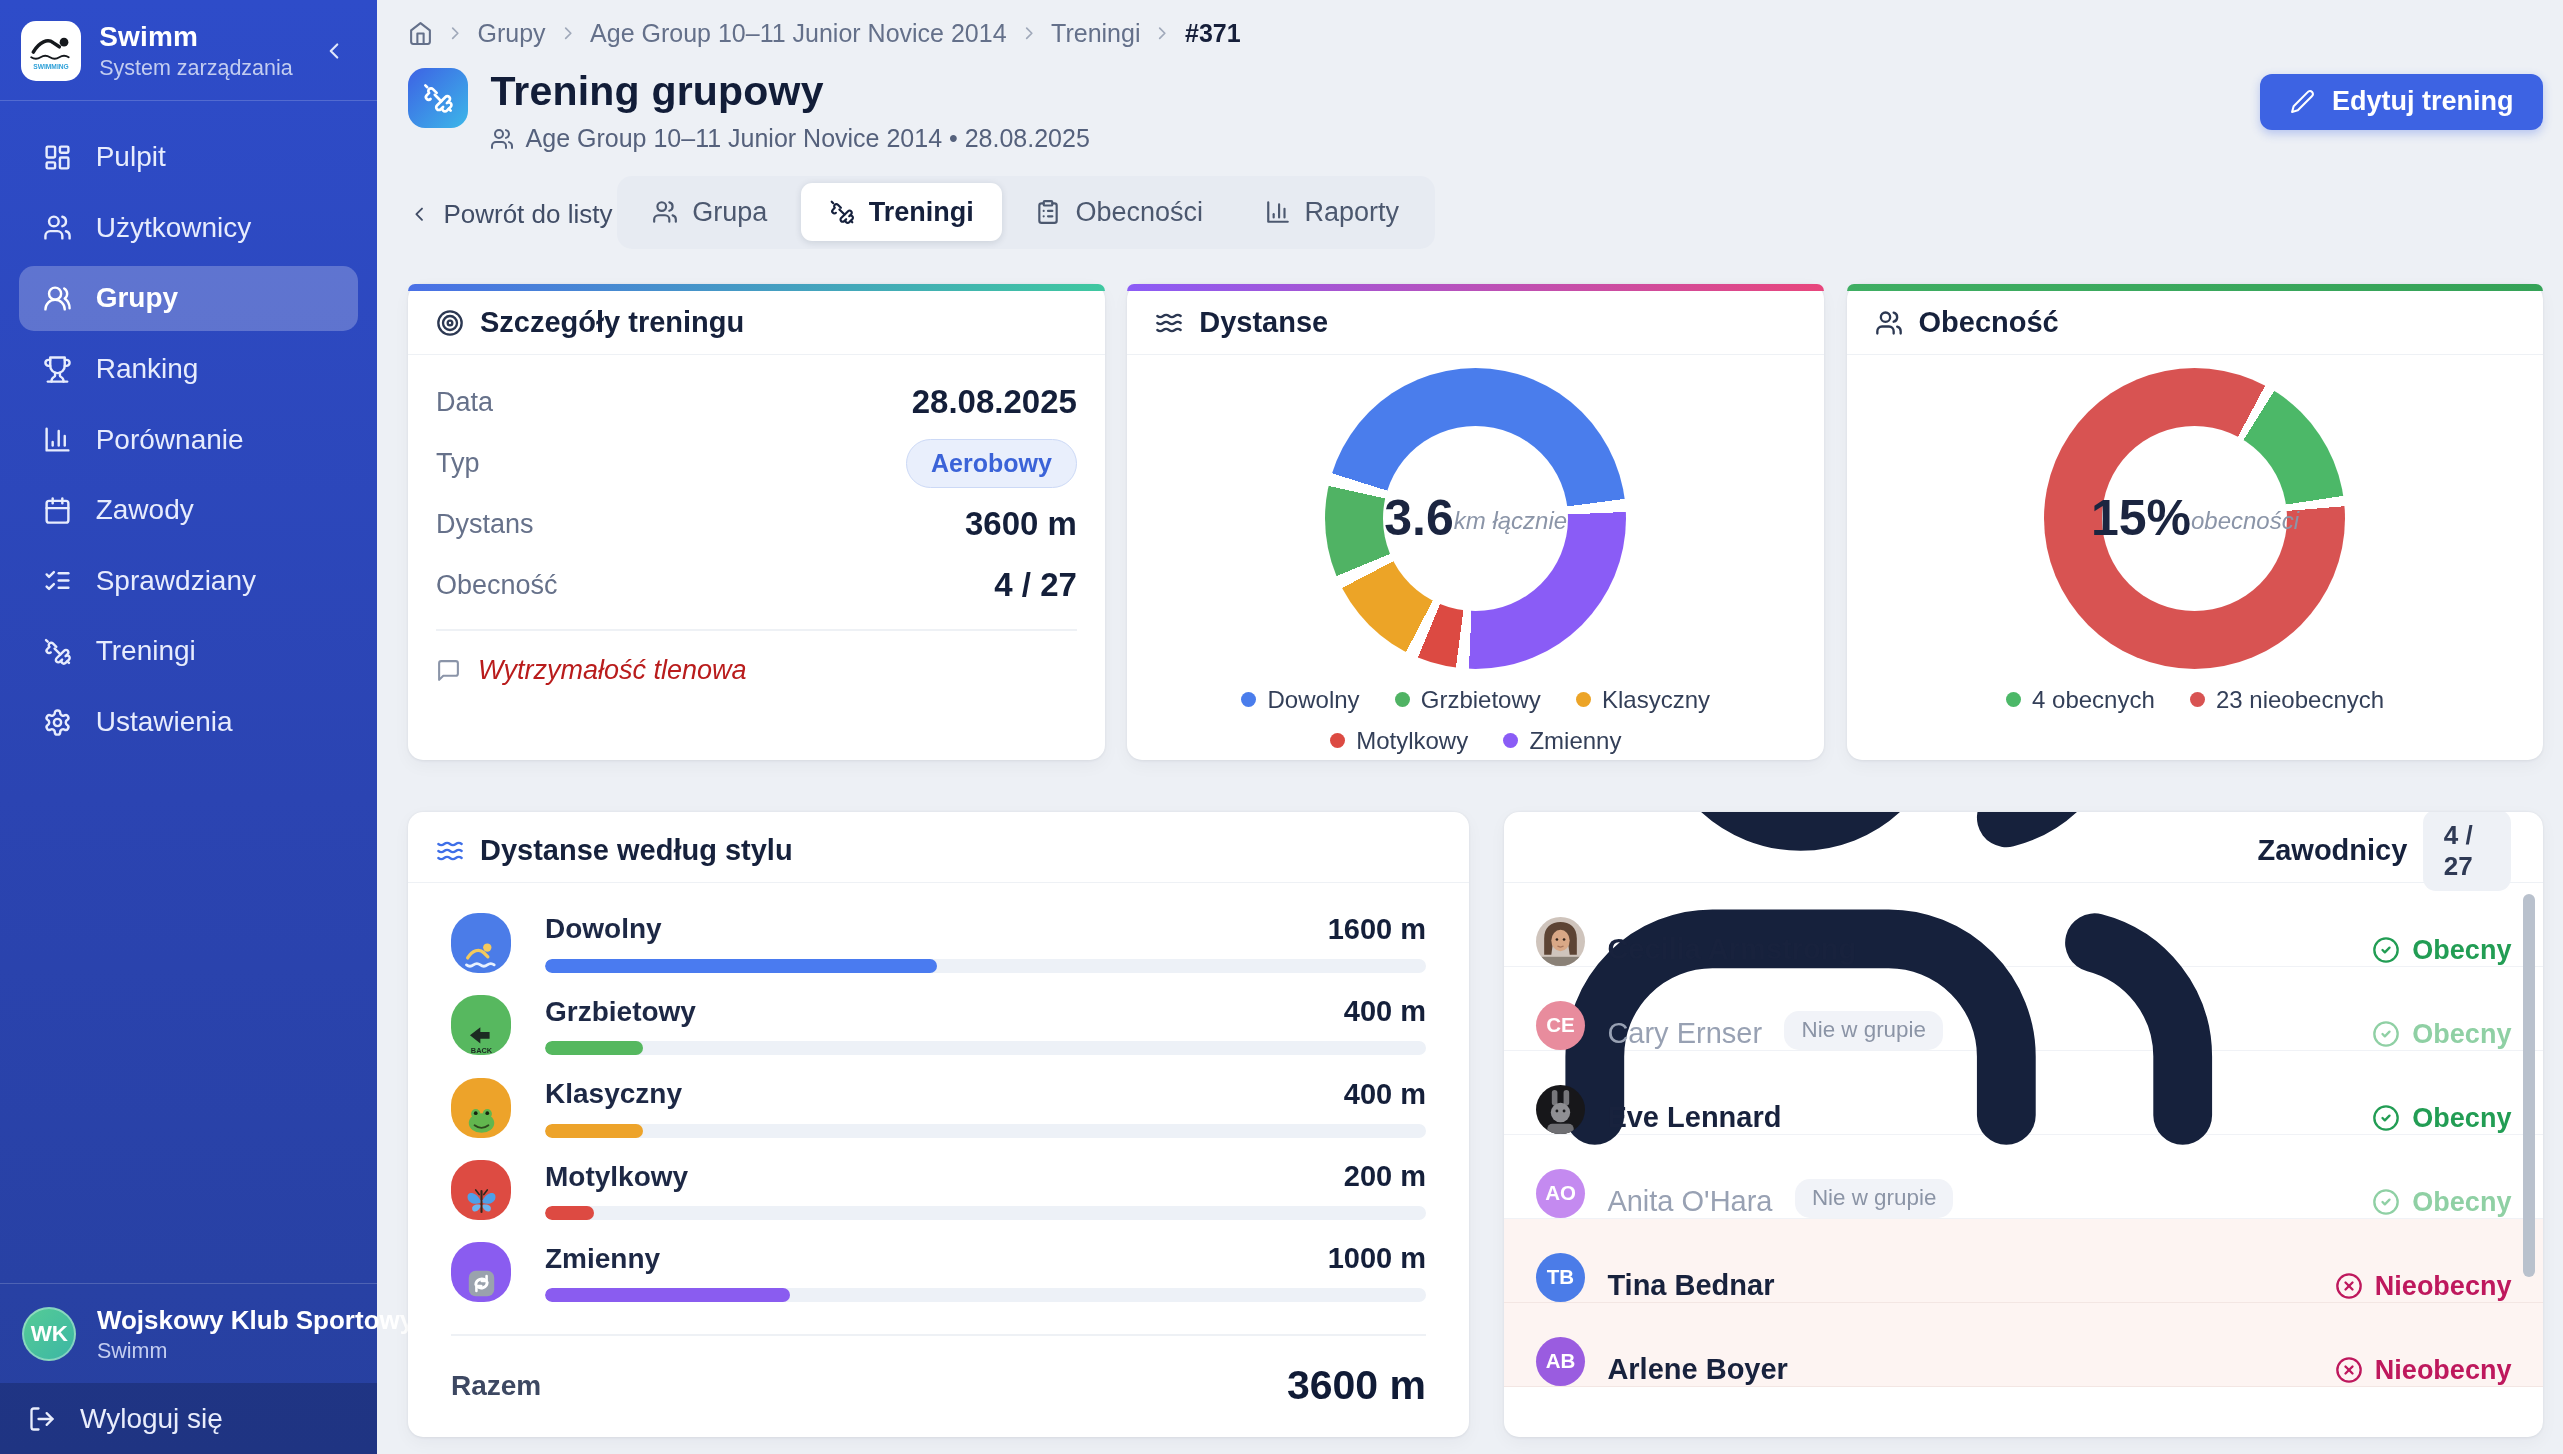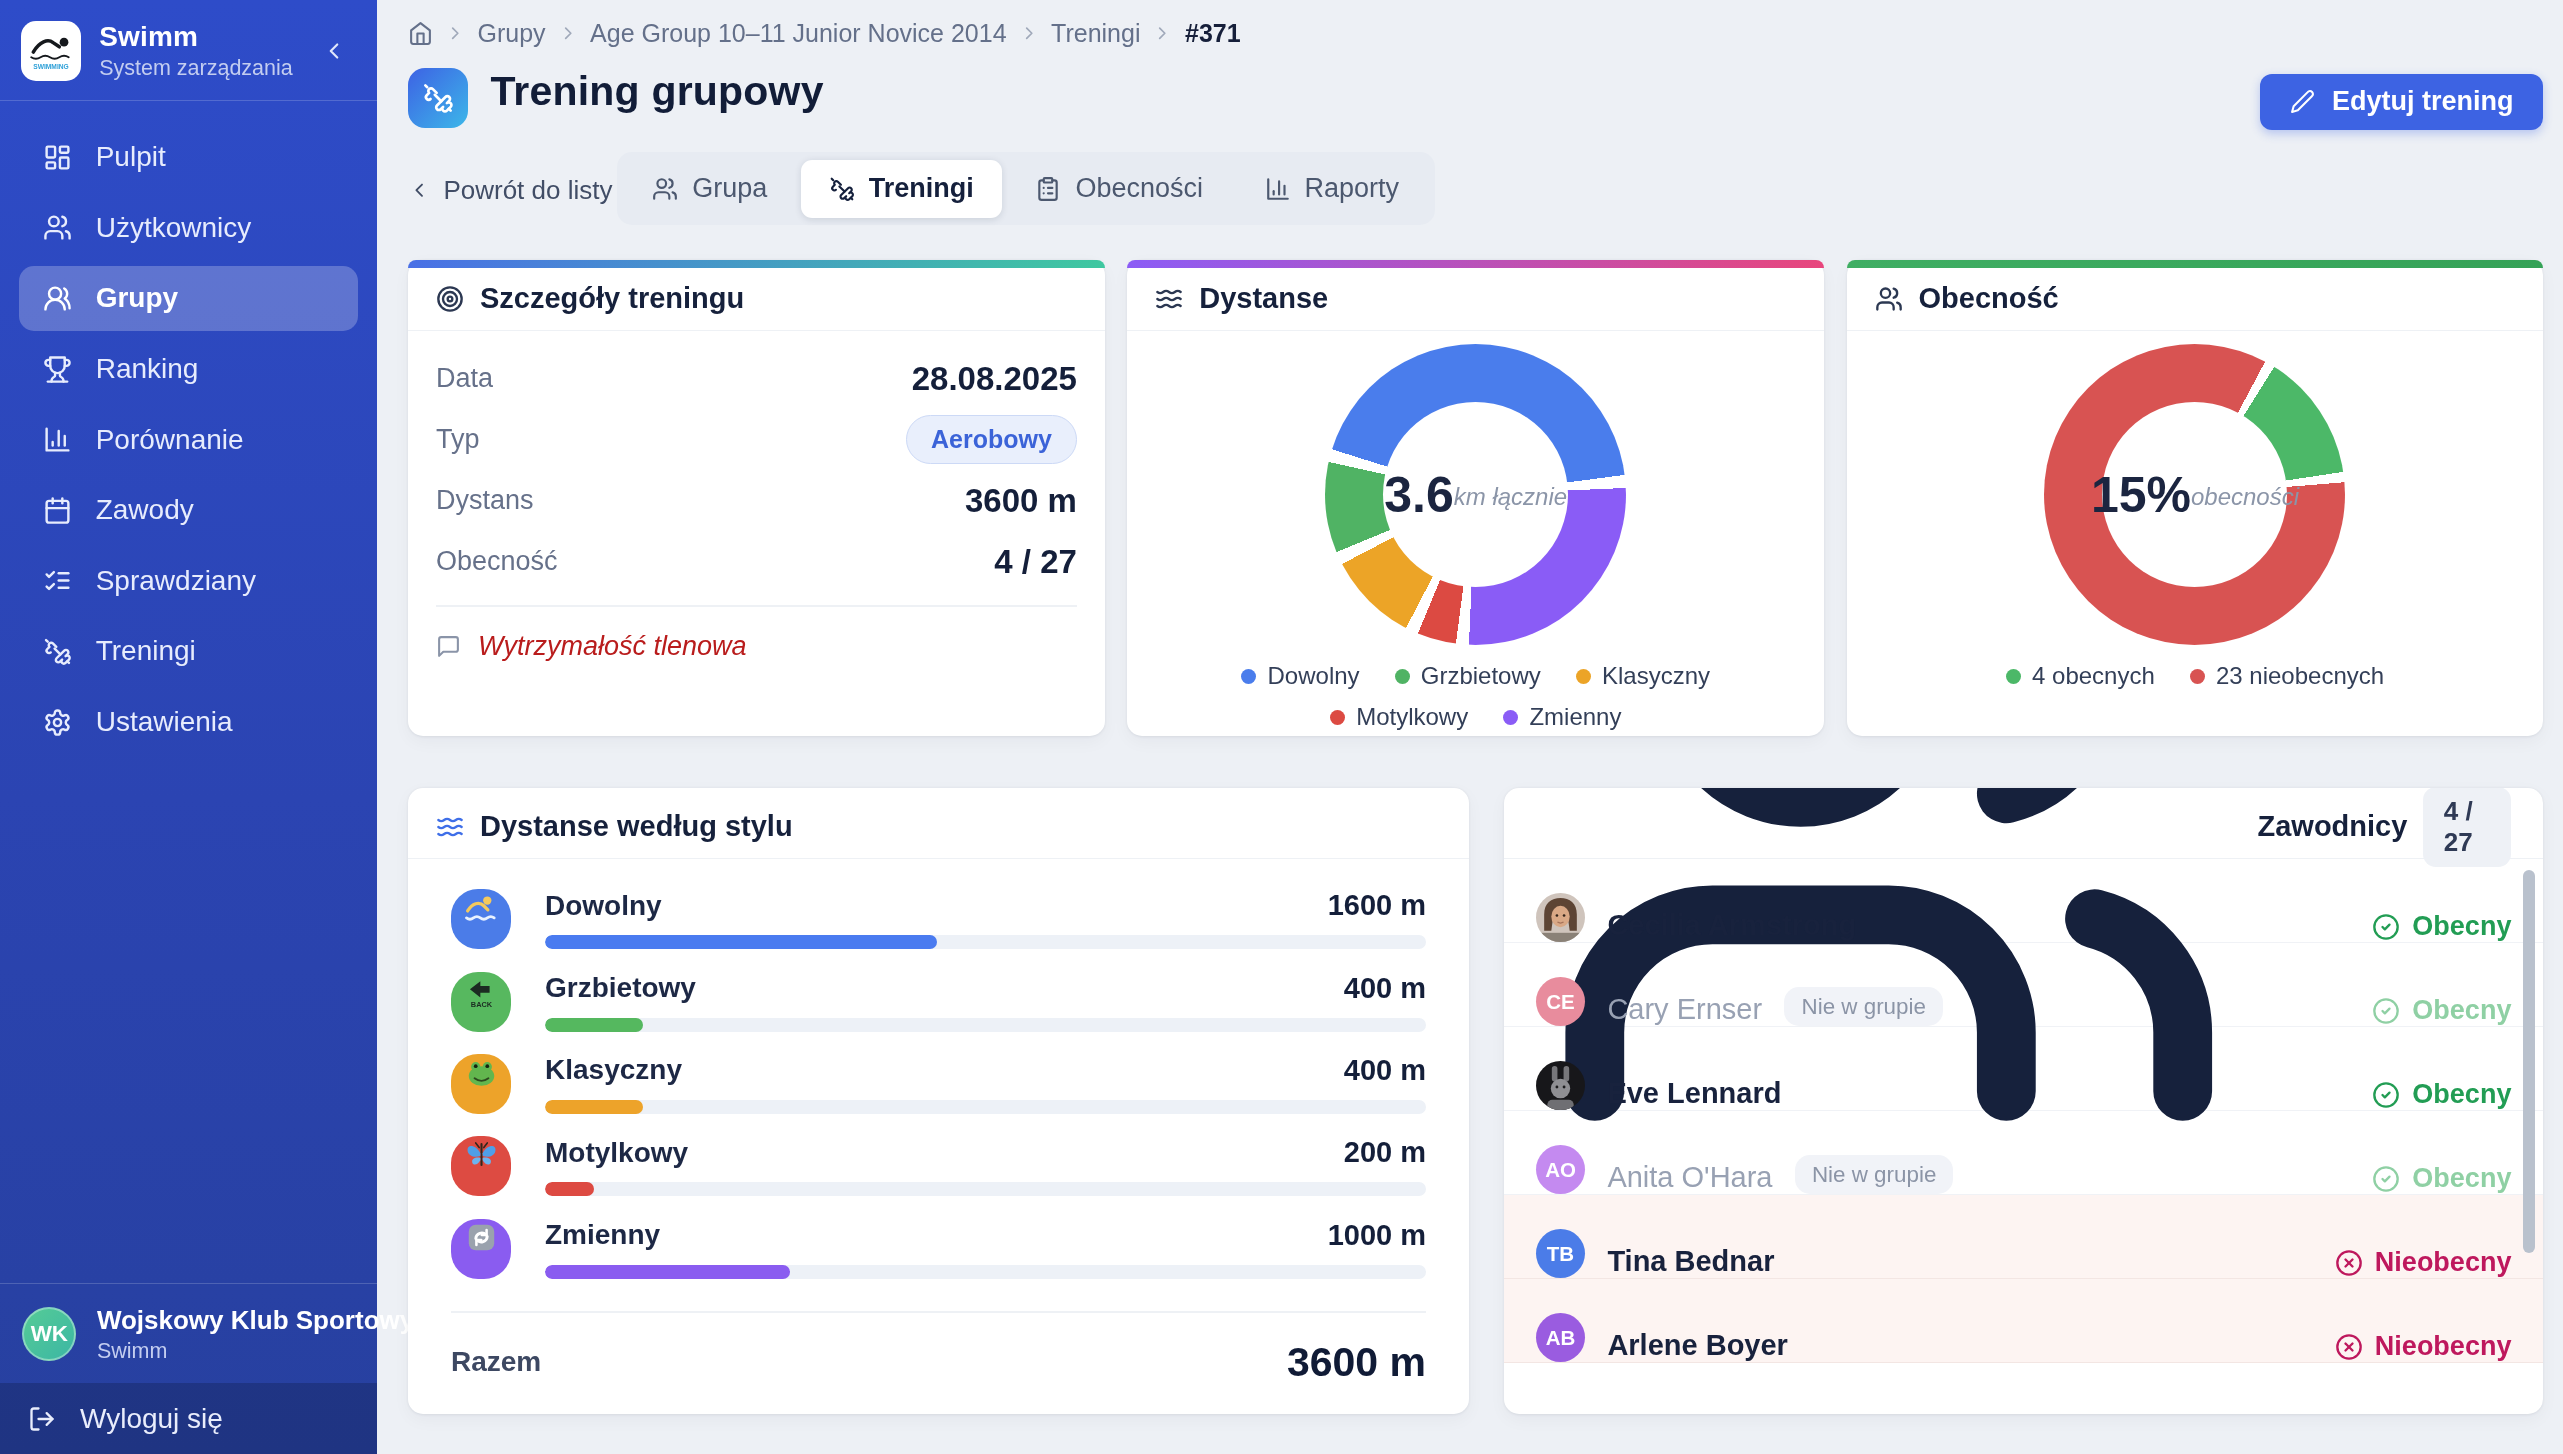--- a/index.html
+++ b/index.html
@@ -87,21 +87,21 @@
   .donut-big { font-size:50px; font-weight:800; color:#1b2540; }
   .donut-small { font-size:24px; color:#8b95a8; margin-top:5.6px;font-style:italic; }
   .legend { display:flex; flex-wrap:wrap; justify-content:center; column-gap:35px; row-gap:13px; margin-top:17px; padding:0 28px; }
   .legend-item { display:flex; align-items:center; gap:11.2px; font-size:24px; color:#333f58; }
   .legend-dot { width:15px; height:15px; border-radius:50%; flex:0 0 15px; }
 
   
   .cards-row2 { display:grid; grid-template-columns:1061px 1fr; gap:35px; margin-top:52px; }
   .styles-body { padding:30px 43px 0; }
   .style-row { display:grid; grid-template-columns:60px 1fr; column-gap:34px; align-items:center; margin-bottom:22.4px; }
-  .style-tile { width:60px; height:60px; border-radius:27px; display:flex; align-items:flex-start; justify-content:center; }
+  .style-tile { width:60px; height:60px; border-radius:27px; display:flex; align-items:flex-end; justify-content:center; }
   .style-tile svg { width:37px; height:37px; }
   .style-top { display:flex; align-items:center; justify-content:space-between; }
   .style-name { font-size:28px; font-weight:600; color:#1d2845; }
   .style-value { font-size:29px; font-weight:700; color:#141f3a; }
   .style-track { margin-top:13px; height:14px; border-radius:7.5px; background:#edf1f7; overflow:hidden; }
   .style-fill { height:100%; border-radius:7.5px; }
   .styles-divider { height:1.9px; background:#eef1f5; margin:32px 0 0; }
   .total-row { display:flex; align-items:center; justify-content:space-between; padding:26px 0 28px;text-align:right; }
   .total-label { font-size:28px; font-weight:600; color:#3d4862; }
   .total-value { font-size:41px; font-weight:800; color:#101b36; }
@@ -284,20 +284,29 @@
       <svg class="ic" viewBox="0 0 24 24">
           <path d="M14.4 14.4 9.6 9.6"></path>
           <path d="M18.657 21.485a2 2 0 1 1-2.829-2.828l-1.767 1.768a2 2 0 1 1-2.829-2.829l6.364-6.364a2 2 0 1 1 2.829 2.829l-1.768 1.767a2 2 0 1 1 2.828 2.829z"></path>
           <path d="m21.5 21.5-1.4-1.4"></path>
           <path d="M3.9 3.9 2.5 2.5"></path>
           <path d="M6.404 12.768a2 2 0 1 1-2.829-2.829l1.768-1.767a2 2 0 1 1 2.828-2.829l2.828 2.828"></path>
         </svg>
     </div>
     <div>
       <div class="page-title">Trening grupowy</div>
+      <div class="page-sub">
+        <svg class="ic ni-ic" viewBox="0 0 24 24">
+            <path d="M16 21v-2a4 4 0 0 0-4-4H6a4 4 0 0 0-4 4v2"></path>
+            <circle cx="9" cy="7" r="4"></circle>
+            <path d="M22 21v-2a4 4 0 0 0-3-3.87"></path>
+            <path d="M16 3.13a4 4 0 0 1 0 7.75"></path>
+          </svg>
+        <span>Age Group 10–11 Junior Novice 2014 • 28.08.2025</span>
+      </div>
     </div>
     <button class="edit-btn">
       <svg class="ic ni-ic" viewBox="0 0 24 24">
           <path d="M17 3a2.85 2.83 0 1 1 4 4L7.5 20.5 2 22l1.5-5.5Z"></path>
         </svg>
       <span>Edytuj trening</span>
     </button>
   </div>
 
   <div class="back-link">

